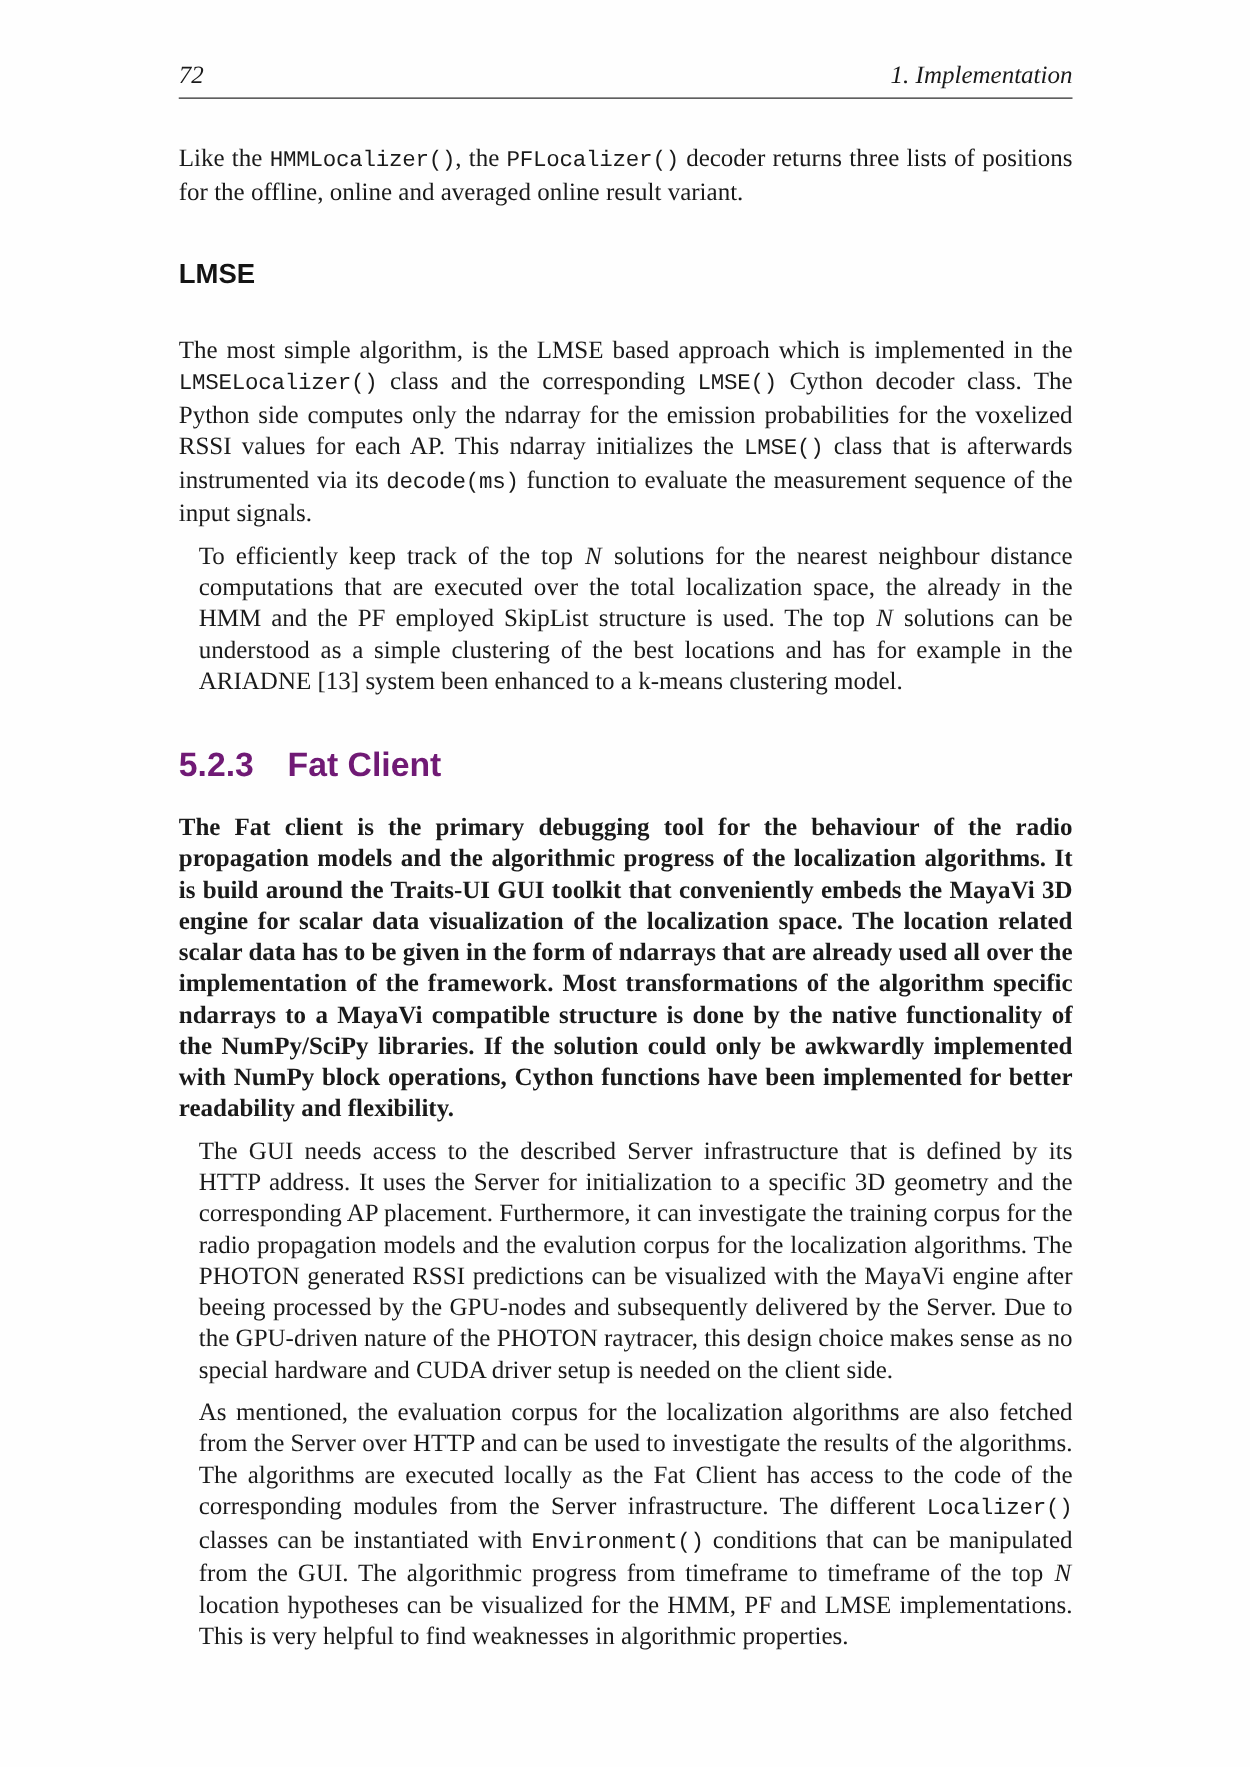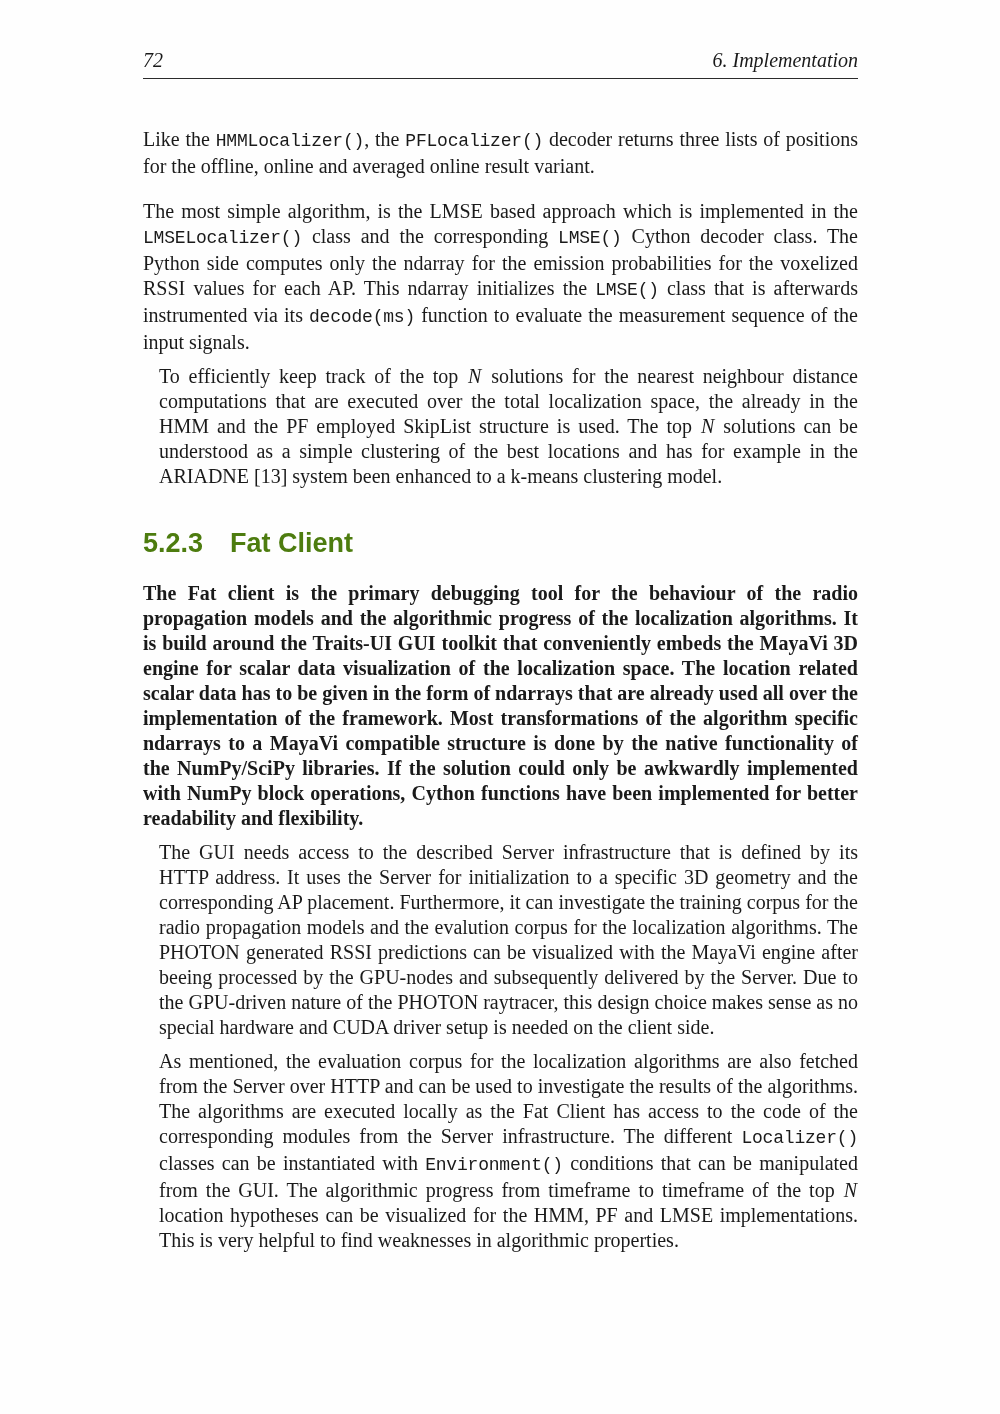--- a/index.html
+++ b/index.html
@@ -35,41 +35,41 @@
 
   .body-par {
     margin: 0;
     font-size: 20px;
     line-height: 25px;
     text-align: justify;
     hyphens: auto;
     -webkit-hyphens: auto;
   }
 
-  .mt-intro    { margin-top: 48px; }
+  .mt-intro    { margin-top: 36px; }
   .mt-par      { margin-top: 9px; margin-left: 16px; }
-  .mt-after-h3 { margin-top: 20px; }
+  .mt-after-h3 { margin-top: 36px; }
   .mt-after-h2 { margin-top: 22px; font-weight: bold; }
 
   h3.subheading {
     margin: 39px 0 0 0;
     font-family: "Liberation Sans", sans-serif;
     font-weight: bold;
     font-size: 22px;
     line-height: 26px;
     color: #141414;
   }
 
   h2.section-heading {
     margin: 39px 0 0 0;
     font-family: "Liberation Sans", sans-serif;
     font-weight: bold;
     font-size: 27px;
     line-height: 31px;
-    color: #4d7c0f;
+    color: #701a75;
   }
   h2.section-heading .sec-num { margin-right: 27px; }
 
   .code {
     font-family: "Liberation Mono", "DejaVu Sans Mono", monospace;
     font-size: 18px;
     letter-spacing: -0.2px;
   }
 
   .math {
@@ -79,25 +79,26 @@
   }
 </style>
 </head>
 <body>
 
 <div class="page">
   <div class="sheet-inner">
 
     <div class="page-header">
       <span>72</span>
-      <span>6. Implementation</span>
+      <span>1. Implementation</span>
     </div>
 
     <p class="body-par mt-intro"><span class="txt">Like the </span><span class="code">HMMLocalizer()</span><span class="txt">, the </span><span class="code">PFLocalizer()</span><span class="txt"> decoder returns three lists of positions for the offline, online and averaged online result variant.</span></p>
 
+    <h3 class="subheading">LMSE</h3>
 
     <p class="body-par mt-after-h3"><span class="txt">The most simple algorithm, is the LMSE based approach which is implemented in the </span><span class="code">LMSELocalizer()</span><span class="txt"> class and the corresponding </span><span class="code">LMSE()</span><span class="txt"> Cython decoder class. The Python side computes only the ndarray for the emission probabilities for the voxelized RSSI values for each AP. This ndarray initializes the </span><span class="code">LMSE()</span><span class="txt"> class that is afterwards instrumented via its </span><span class="code">decode(ms)</span><span class="txt"> function to evaluate the measurement sequence of the input signals.</span></p>
 
     <p class="body-par mt-par"><span class="txt">To efficiently keep track of the top </span><span class="math">N</span><span class="txt"> solutions for the nearest neighbour distance computations that are executed over the total localization space, the already in the HMM and the PF employed SkipList structure is used. The top </span><span class="math">N</span><span class="txt"> solutions can be understood as a simple clustering of the best locations and has for example in the ARIADNE [13] system been enhanced to a k-means clustering model.</span></p>
 
     <h2 class="section-heading">
       <span class="sec-num">5.2.3</span><span>Fat Client</span>
     </h2>
 
     <p class="body-par mt-after-h2"><span class="txt">The Fat client is the primary debugging tool for the behaviour of the radio propagation models and the algorithmic progress of the localization algorithms. It is build around the Traits-UI GUI toolkit that conveniently embeds the MayaVi 3D engine for scalar data visualization of the localization space. The location related scalar data has to be given in the form of ndarrays that are already used all over the implementation of the framework. Most transformations of the algorithm specific ndarrays to a MayaVi compatible structure is done by the native functionality of the NumPy/SciPy libraries. If the solution could only be awkwardly implemented with NumPy block operations, Cython functions have been implemented for better readability and flexibility.</span></p>

